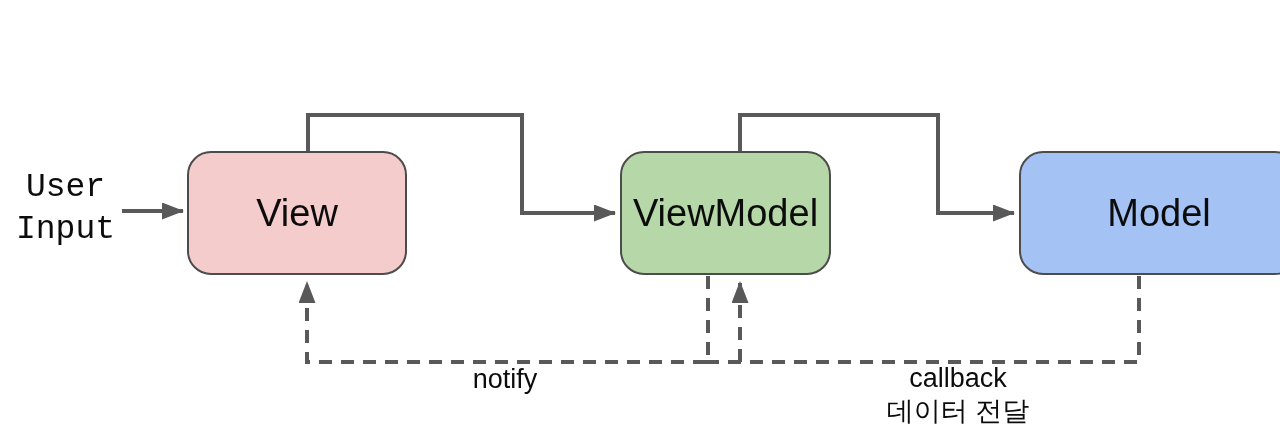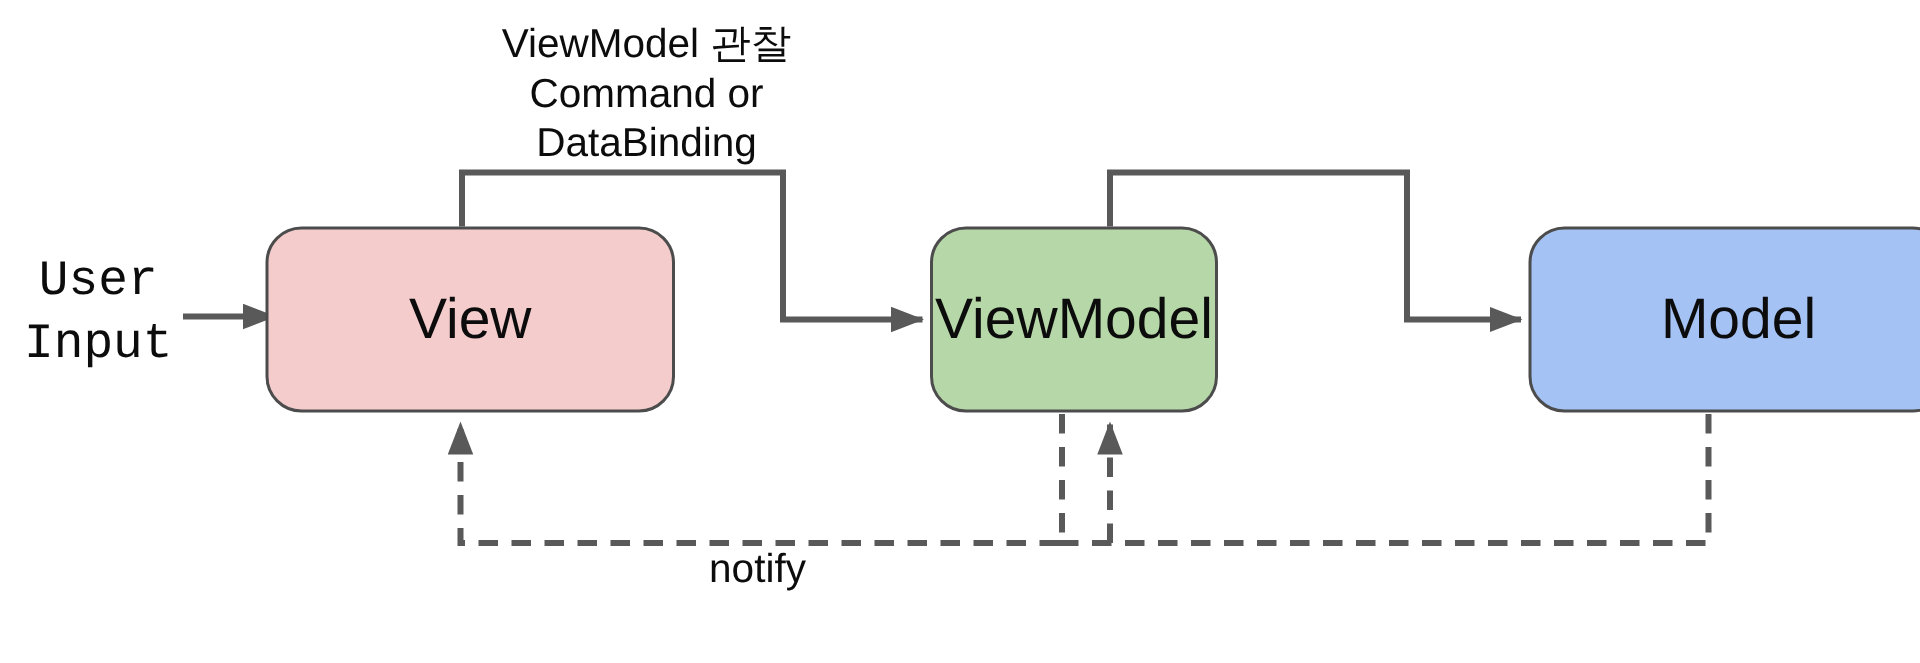--- a/index.html
+++ b/index.html
@@ -32,22 +32,22 @@
     height: 124px;
     border: 2px solid #4c4c4c;
     border-radius: 24px;
     box-sizing: border-box;
     display: flex;
     align-items: center;
     justify-content: center;
     font-size: 38px;
     color: #0c0c0c;
   }
-  .node-view      { left: 177px; width: 273px; }
-  .node-viewmodel { left: 620px; width: 192px; }
+  .node-view      { left: 187px; width: 220px; }
+  .node-viewmodel { left: 620px; width: 211px; }
   .node-model     { left: 1019px; width: 280px; }
 
   .label {
     position: absolute;
     color: #0c0c0c;
     white-space: pre-line;
     font-size: 27px;
     line-height: 33px;
   }
   .label.centered {
@@ -98,21 +98,20 @@
     <span>ViewModel</span>
   </div>
 
   <div class="node node-model" style="background-color: rgb(164, 194, 244);">
     <span>Model</span>
   </div>
 
   <div class="label label-user-input">User
 Input</div>
 
-  <div class="label centered label-observe">ViewModel 관찰
-Command or
-DataBinding</div>
 
 
   <div class="label centered label-notify">notify</div>
 
+  <div class="label centered label-callback">callback
+데이터 전달</div>
 
 </div>
 
 </body></html>

